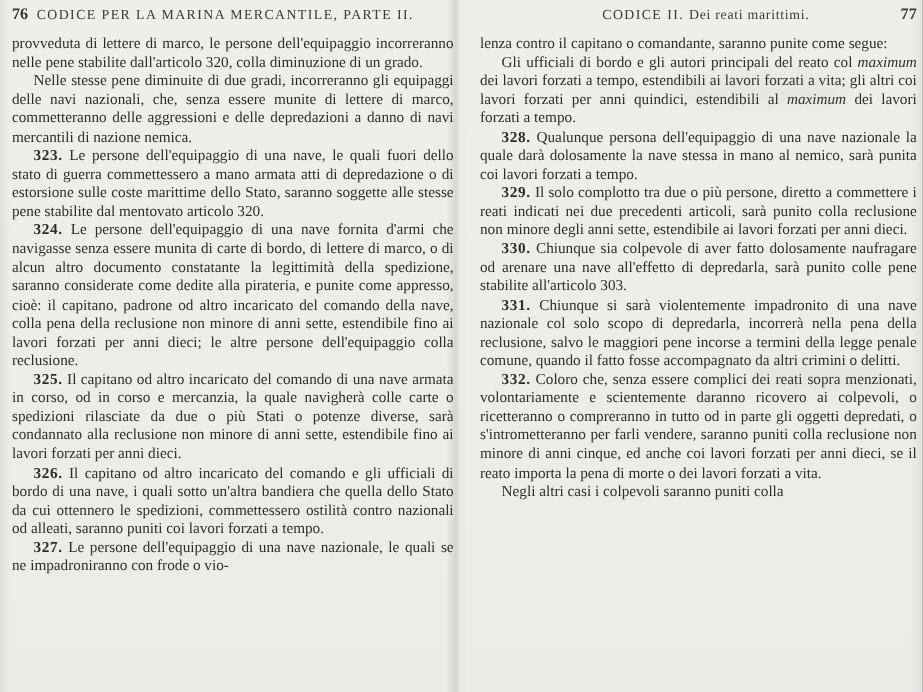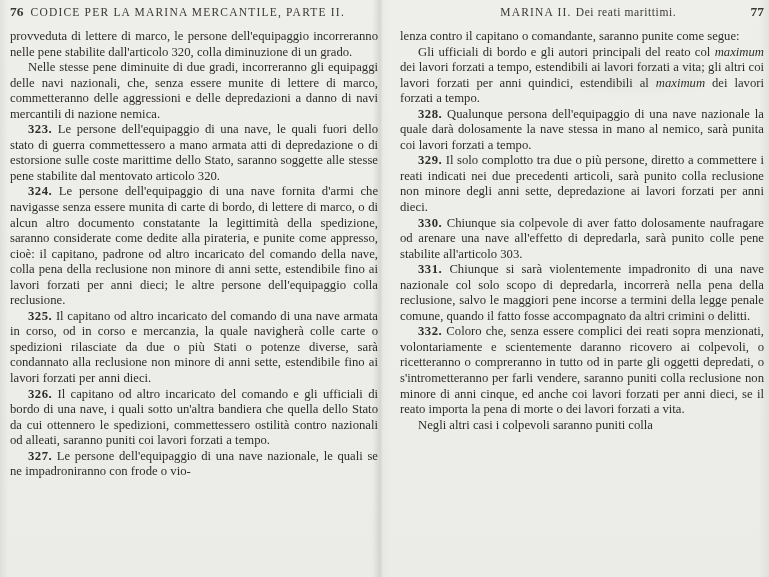--- a/index.html
+++ b/index.html
@@ -67,28 +67,28 @@
       <p><span class="artnum">326.</span> <span>Il capitano od altro incaricato del comando e gli ufficiali di bordo di una nave, i quali sotto un'altra bandiera che quella dello Stato da cui ottennero le spedizioni, commettessero ostilità contro nazionali od alleati, saranno puniti coi lavori forzati a tempo.</span></p>
       <p><span class="artnum">327.</span> <span>Le persone dell'equipaggio di una nave nazionale, le quali se ne impadroniranno con frode o vio-</span></p>
     </div>
   </section>
 
   <div class="gutter"></div>
 
   <section class="page right">
     <header class="running">
       <span class="spacer"></span>
-      <span class="head"><span>MARINA II.</span> <span class="ital">Dei reati marittimi.</span></span>
+      <span class="head"><span>CODICE II.</span> <span class="ital">Dei reati marittimi.</span></span>
       <span class="pagenum">77</span>
     </header>
     <div class="body">
       <p class="cont"><span>lenza contro il capitano o comandante, saranno punite come segue:</span></p>
       <p><span>Gli ufficiali di bordo e gli autori principali del reato col </span><i>maximum</i><span> dei lavori forzati a tempo, estendibili ai lavori forzati a vita; gli altri coi lavori forzati per anni quindici, estendibili al </span><i>maximum</i><span> dei lavori forzati a tempo.</span></p>
       <p><span class="artnum">328.</span> <span>Qualunque persona dell'equipaggio di una nave nazionale la quale darà dolosamente la nave stessa in mano al nemico, sarà punita coi lavori forzati a tempo.</span></p>
-      <p><span class="artnum">329.</span> <span>Il solo complotto tra due o più persone, diretto a commettere i reati indicati nei due precedenti articoli, sarà punito colla reclusione non minore degli anni sette, depredazione ai lavori forzati per anni dieci.</span></p>
+      <p><span class="artnum">329.</span> <span>Il solo complotto tra due o più persone, diretto a commettere i reati indicati nei due precedenti articoli, sarà punito colla reclusione non minore degli anni sette, estendibile ai lavori forzati per anni dieci.</span></p>
       <p><span class="artnum">330.</span> <span>Chiunque sia colpevole di aver fatto dolosamente naufragare od arenare una nave all'effetto di depredarla, sarà punito colle pene stabilite all'articolo 303.</span></p>
       <p><span class="artnum">331.</span> <span>Chiunque si sarà violentemente impadronito di una nave nazionale col solo scopo di depredarla, incorrerà nella pena della reclusione, salvo le maggiori pene incorse a termini della legge penale comune, quando il fatto fosse accompagnato da altri crimini o delitti.</span></p>
       <p><span class="artnum">332.</span> <span>Coloro che, senza essere complici dei reati sopra menzionati, volontariamente e scientemente daranno ricovero ai colpevoli, o ricetteranno o compreranno in tutto od in parte gli oggetti depredati, o s'intrometteranno per farli vendere, saranno puniti colla reclusione non minore di anni cinque, ed anche coi lavori forzati per anni dieci, se il reato importa la pena di morte o dei lavori forzati a vita.</span></p>
       <p><span>Negli altri casi i colpevoli saranno puniti colla</span></p>
     </div>
   </section>
 
   <div class="smudge" style="left:560px;top:60px;width:150px;height:30px;"></div>
   <div class="smudge" style="left:620px;top:300px;width:120px;height:26px;"></div>
 </div>

